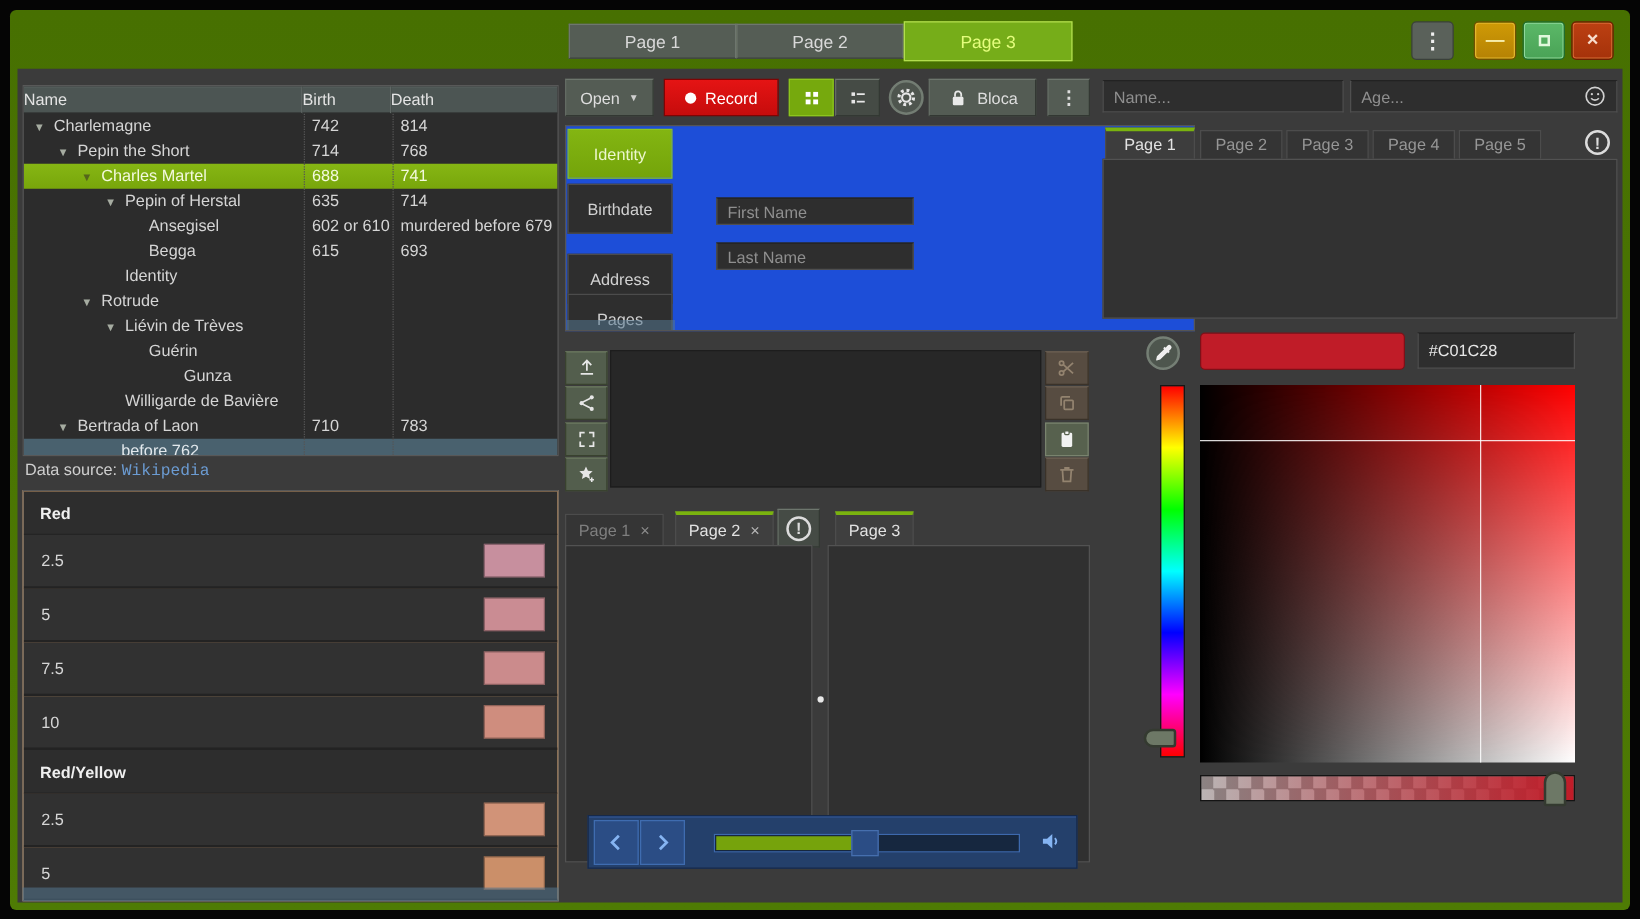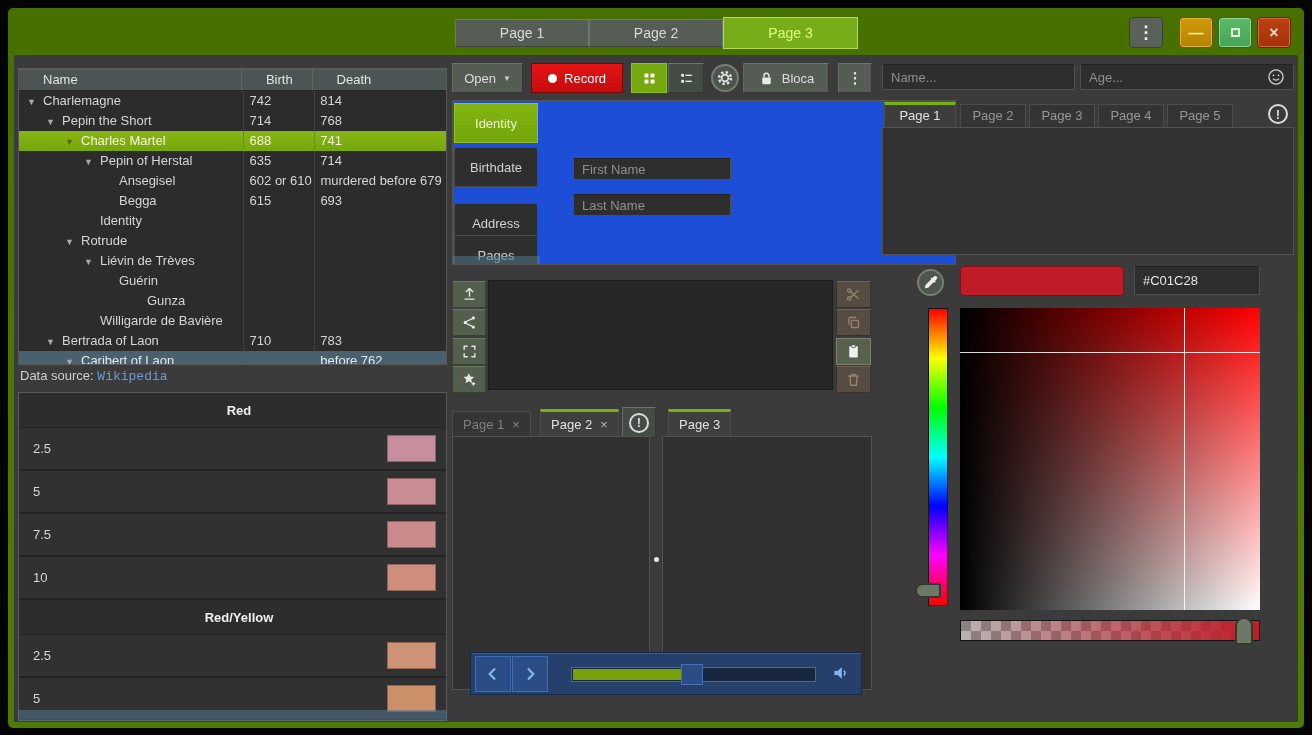--- a/index.html
+++ b/index.html
@@ -26,35 +26,35 @@
   .wc-close { background:linear-gradient(#bc4012,#a5320a); border:1px solid #6e1f00;
     box-shadow:inset 0 0 0 1px #d96a36; color:#f8ddcd; font-size:16px; font-weight:bold; }
   
   .content { position:absolute; left:6px; right:6px; top:47px; bottom:6px; background:#3b3b3b; }
   .abs { position:absolute; }
   
   .tree-box { left:4px; top:13px; width:429px; height:297px; background:#2c2c2c;
     border:1px solid #585858; overflow:hidden; font-size:13px; }
   .thead { display:flex; height:22px; }
   .thcell { background:#4c5553; border-right:1px solid #5f6764; border-bottom:1px solid #242424;
-    box-shadow:inset 0 1px 0 rgba(255,255,255,.07); color:#e4e4e4; line-height:21px; padding-left:24px; }
+    box-shadow:inset 0 1px 0 rgba(255,255,255,.07); color:#e4e4e4; line-height:21px; padding-left:0; }
   .trow { display:flex; height:20px; color:#d5d5d5; line-height:20px; }
   .trow.selected { background:linear-gradient(#86b614,#78a60b); color:#f3f9dd; }
   .trow.inactive { background:#49616e; color:#e2e8ec; }
   .tcell { overflow:hidden; white-space:nowrap; }
   .c-name { width:224px; } .c-birth { width:71px; padding-left:7px; } .c-death { width:133px; padding-left:7px; }
   .expander { display:inline-block; width:16px; font-size:9px; color:#a6aca1; vertical-align:0; }
   .trow.selected .expander { color:#55661b; }
   .leafpad { display:inline-block; width:16px; }
   .colsep { border-left:1px dotted #555; width:0; top:22px; bottom:0; }
   .datasource { left:6px; top:313px; font-size:13px; color:#cfcfcf; }
   .datasource a { color:#6b9bd2; text-decoration:none;font-family:Liberation Mono, monospace; }
   
   .list-box { left:4px; top:337px; width:429px; height:329px; background:#fdba74;
-    border:1px solid #585858; overflow:hidden; font-size:13px; color:#d6d6d6;text-align:center; }
+    border:1px solid #585858; overflow:hidden; font-size:13px; color:#d6d6d6; }
   .lsec { height:35px; line-height:35px; padding-left:13px; font-weight:bold; color:#efefef;
     border-bottom:1px solid #242424; background:#2d2d2d; }
   .litem { height:43px; border-bottom:2px solid #232323; display:flex; align-items:center;
     padding:0 10px 0 14px; background:#313131; }
   .lswatch { margin-left:auto; width:49px; height:27px; border:1px solid rgba(0,0,0,.3); }
   .undershoot { left:4px; top:655px; width:429px; height:11px; background:rgba(84,118,143,.55); }
   
   .btn { background:#545c54; border:1px solid #333833; border-top-color:#6e766e; border-left-color:#636b63;
     color:#dedede; font-size:13px; display:flex; align-items:center; justify-content:center; gap:7px; }
   .btn.dark { background:#454b45; }
@@ -221,21 +221,20 @@
         <div class="tcell c-name" style="padding-left:65px"><span class="leafpad"></span><span>Willigarde de Bavière</span></div>
         <div class="tcell c-birth"></div>
         <div class="tcell c-death"></div>
       </div>
       <div class="trow">
         <div class="tcell c-name" style="padding-left:27px"><span class="expander">▼</span><span>Bertrada of Laon</span></div>
         <div class="tcell c-birth">710</div>
         <div class="tcell c-death">783</div>
       </div>
       <div class="trow inactive">
-        <div class="tcell c-name" style="padding-left:46px"><span class="expander">▼</span><span>Caribert of Laon</span></div>
         <div class="tcell c-birth"></div>
         <div class="tcell c-death">before 762</div>
       </div>
       <div class="abs colsep" style="left:224px"></div>
       <div class="abs colsep" style="left:295px"></div>
     </div>
 
     <div class="abs datasource">
       <span>Data source:</span>
       <a href="#">Wikipedia</a>

